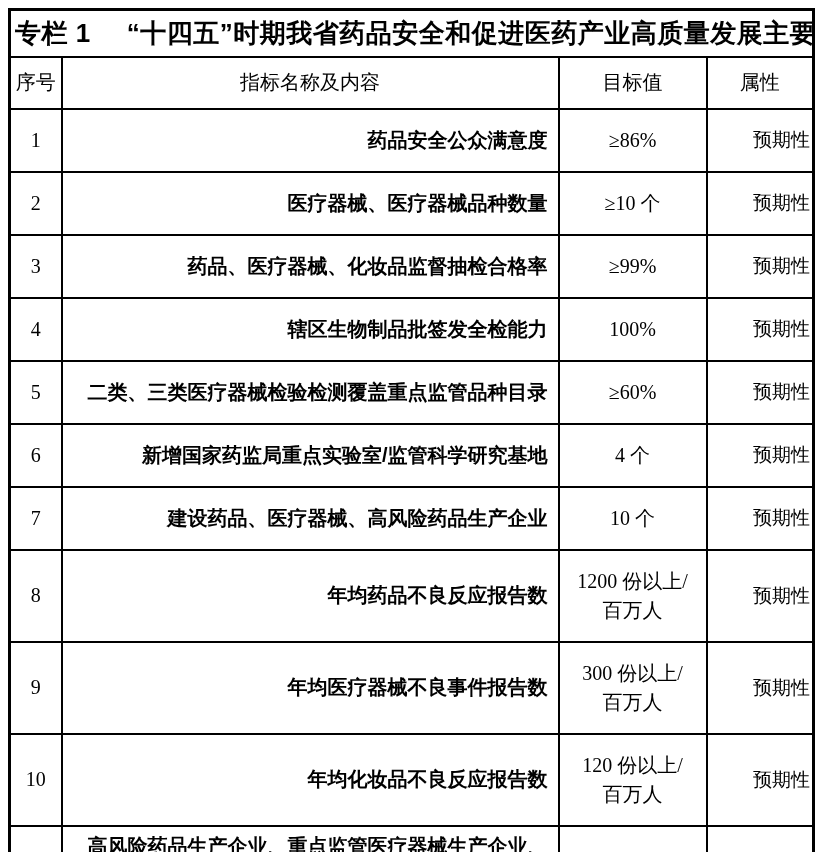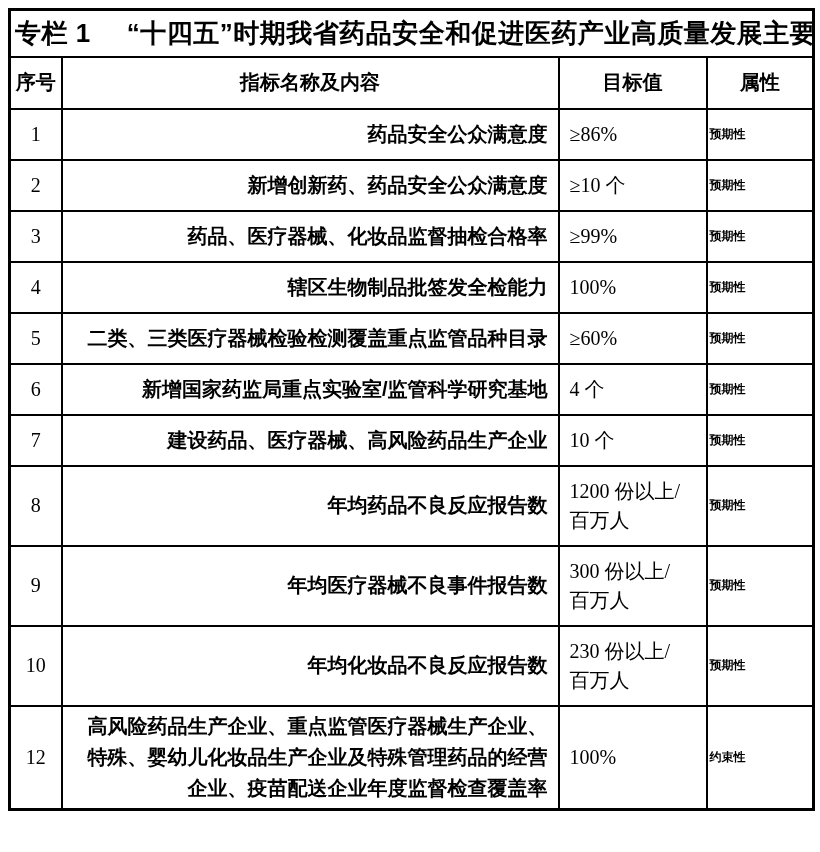--- a/index.html
+++ b/index.html
@@ -37,53 +37,53 @@
     letter-spacing: 0.5px;
     white-space: nowrap;
   }
   .title-label {
     display: inline-block;
     margin-right: 36px;
   }
   tr.header-row { height: 52px; }
   th.hcell {
     font-size: 20px;
-    font-weight: bold;
+    font-weight: normal;
     text-align: center;
     padding: 2px;
   }
   tr.h48  { height: 46px; }
   tr.h72  { height: 70px; }
   tr.h100 { height: 98px; }
   .c-no {
     text-align: center;
     font-family: "Liberation Serif", "DejaVu Serif", serif;
     font-weight: normal;
     font-size: 20px;
   }
   .c-name {
     text-align: right;
     padding: 4px 10px;
     font-size: 20px;
     font-weight: bold;
     line-height: 1.55;
   }
   .c-target {
-    text-align: left;
+    text-align: center;
     font-family: "Liberation Serif", "DejaVu Serif", serif;
     font-weight: normal;
     font-size: 20px;
     white-space: pre-line;
     line-height: 1.45;
-    padding: 10px;
+    padding: 16px;
   }
   .c-attr {
-    text-align: left;
-    font-size: 12px;
-    font-weight: bold;
+    text-align: right;
+    font-size: 19px;
+    font-weight: normal;
     padding: 2px;
   }
 </style>
 </head>
 <body>
 
 <div class="page">
   <table class="indicators">
     <colgroup>
       <col style="width:52px">
@@ -108,21 +108,21 @@
 
     <tr class="h48">
       <td class="c-no">1</td>
       <td class="c-name">药品安全公众满意度</td>
       <td class="c-target">≥86%</td>
       <td class="c-attr">预期性</td>
     </tr>
 
     <tr class="h48">
       <td class="c-no">2</td>
-      <td class="c-name">新增创新药、药品安全公众满意度</td>
+      <td class="c-name">医疗器械、医疗器械品种数量</td>
       <td class="c-target">≥10 个</td>
       <td class="c-attr">预期性</td>
     </tr>
 
     <tr class="h48">
       <td class="c-no">3</td>
       <td class="c-name">药品、医疗器械、化妆品监督抽检合格率</td>
       <td class="c-target">≥99%</td>
       <td class="c-attr">预期性</td>
     </tr>
@@ -167,21 +167,21 @@
       <td class="c-no">9</td>
       <td class="c-name">年均医疗器械不良事件报告数</td>
       <td class="c-target">300 份以上/
 百万人</td>
       <td class="c-attr">预期性</td>
     </tr>
 
     <tr class="h72">
       <td class="c-no">10</td>
       <td class="c-name">年均化妆品不良反应报告数</td>
-      <td class="c-target">230 份以上/
+      <td class="c-target">120 份以上/
 百万人</td>
       <td class="c-attr">预期性</td>
     </tr>
 
 
     <tr class="h100">
       <td class="c-no">12</td>
       <td class="c-name">高风险药品生产企业、重点监管医疗器械生产企业、特殊、婴幼儿化妆品生产企业及特殊管理药品的经营企业、疫苗配送企业年度监督检查覆盖率</td>
       <td class="c-target">100%</td>
       <td class="c-attr">约束性</td>

